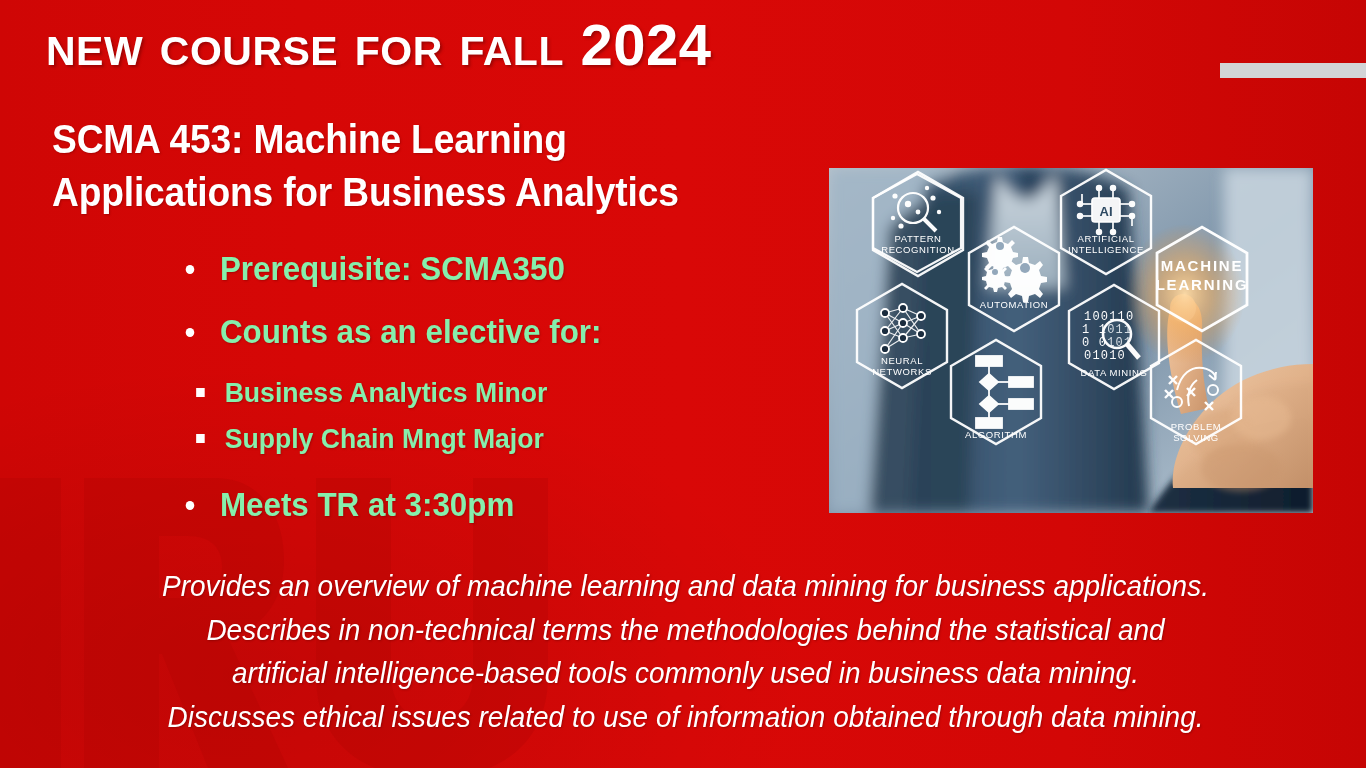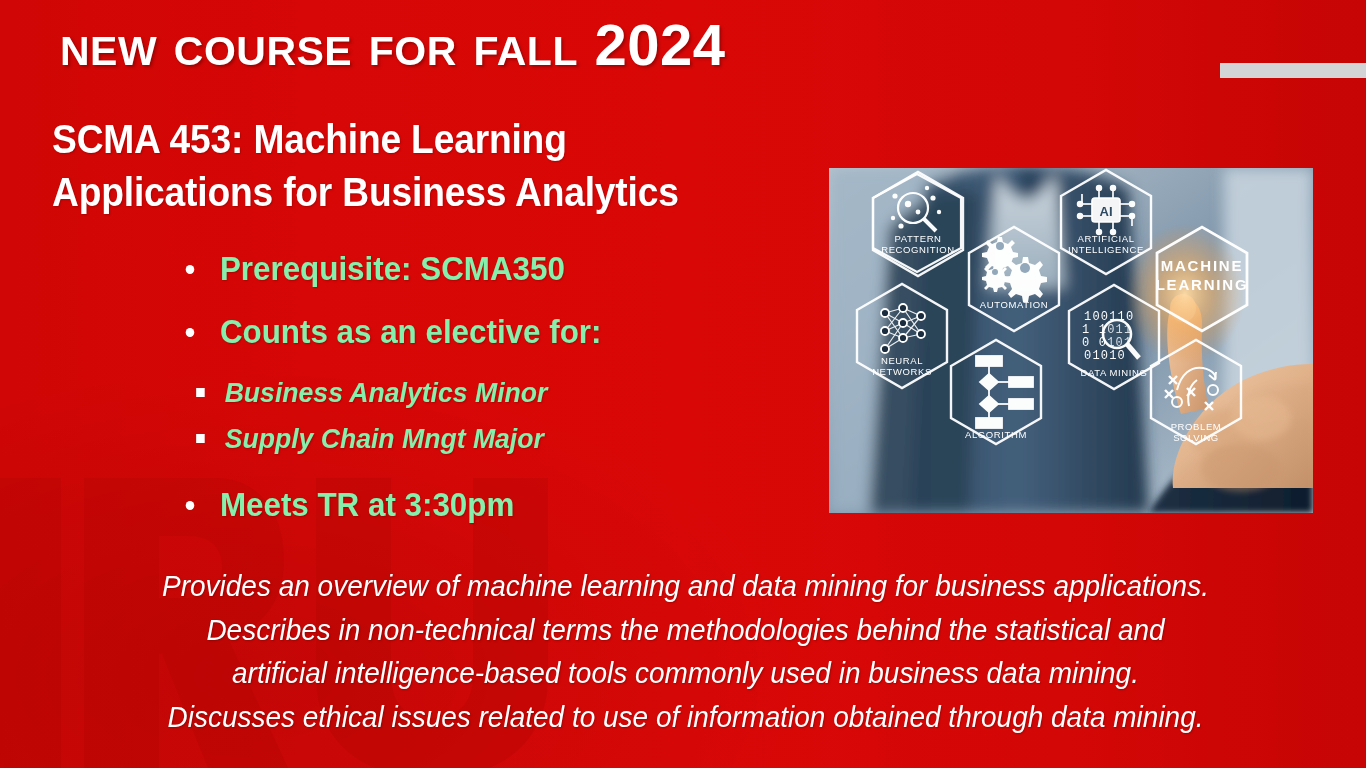--- a/index.html
+++ b/index.html
@@ -46,21 +46,21 @@
     position: absolute;
     left: 1220px;
     top: 63px;
     width: 146px;
     height: 15px;
     background: #d2d4d6;
   }
   
   .slide-title {
     position: absolute;
-    left: 60px;
+    left: 46px;
     top: 15px;
     color: #ffffff;
     font-size: 58px;
     font-weight: 700;
     letter-spacing: 0.5px;
     font-variant: small-caps;
     text-transform: lowercase;
     line-height: 1.05;
     text-shadow: 2px 2px 3px rgba(90,0,0,0.45);
     white-space: nowrap;
@@ -106,21 +106,20 @@
     left: 6px;
     top: 15px;
     width: 9px;
     height: 9px;
     border-radius: 50%;
     background: #ffffff;
   }
   .sub-list {
     margin-top: 12px;
     margin-bottom: 4px;
-    font-style: italic;
   }
   .b2 {
     position: relative;
     padding-left: 47px;
     font-size: 28px;
     font-weight: 700;
     line-height: 1.2;
     margin-bottom: 13px;
     transform: scaleX(0.95);
     transform-origin: left top;

